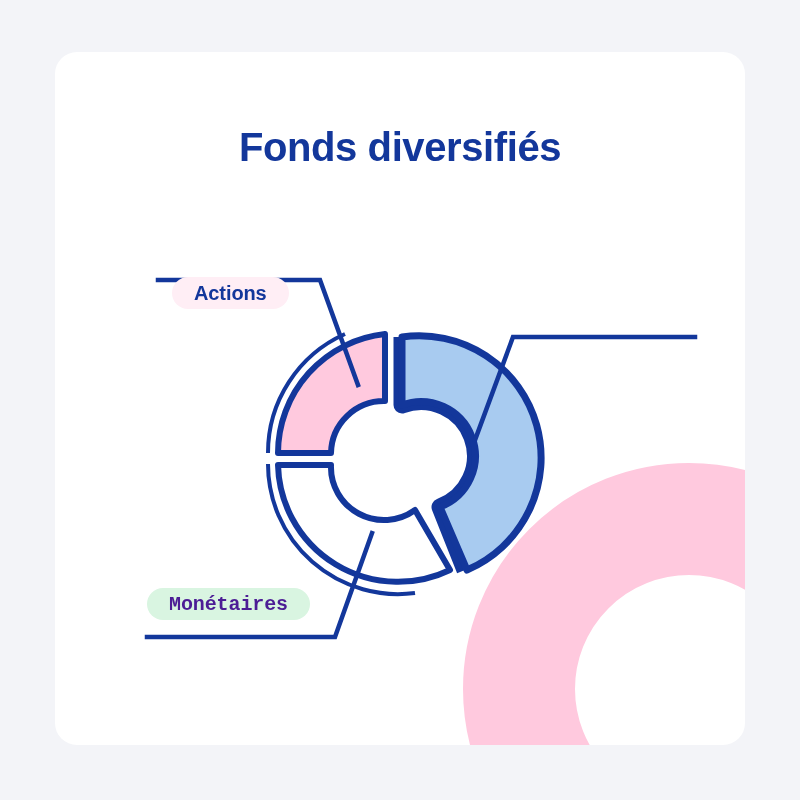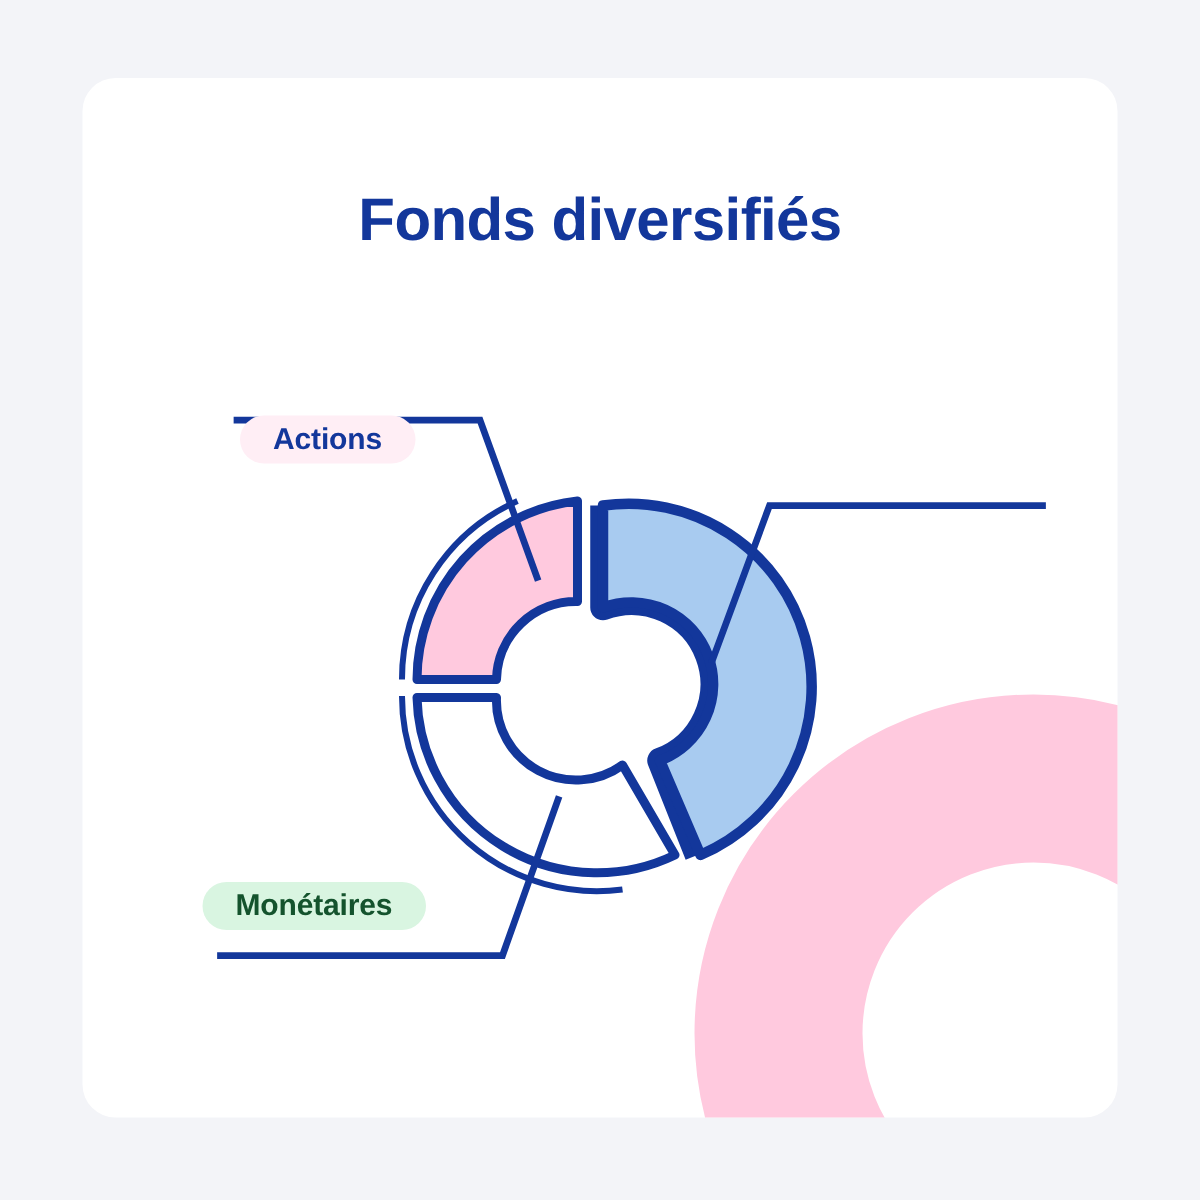--- a/index.html
+++ b/index.html
@@ -73,38 +73,40 @@
     display: flex;
     align-items: center;
     justify-content: center;
     height: 32px;
     padding: 0 22px;
     border-radius: 21px;
     font-size: 20px;
     font-weight: bold;
     letter-spacing: -0.1px;
     white-space: nowrap;
+    margin-left: 12px;
   }
   #pill-actions {
     left: 105px;
     top: 225px;
     background: #ffeef5;
     color: #13379b;
   }
   #pill-obligations {
     left: 453px;
     top: 229px;
     background: #d5e6fb;
     color: #3b8af5;
   }
   #pill-monetaires {
     left: 80px;
     top: 536px;
     background: #d9f5e1;
-    color: #14532d;
+    color: #4c1d95;
+    font-family: Liberation Mono, monospace;
   }
 </style>
 </head>
 <body>
 
 <div id="stage">
 
   <div id="card">
 
     <div id="deco-ring"></div>

